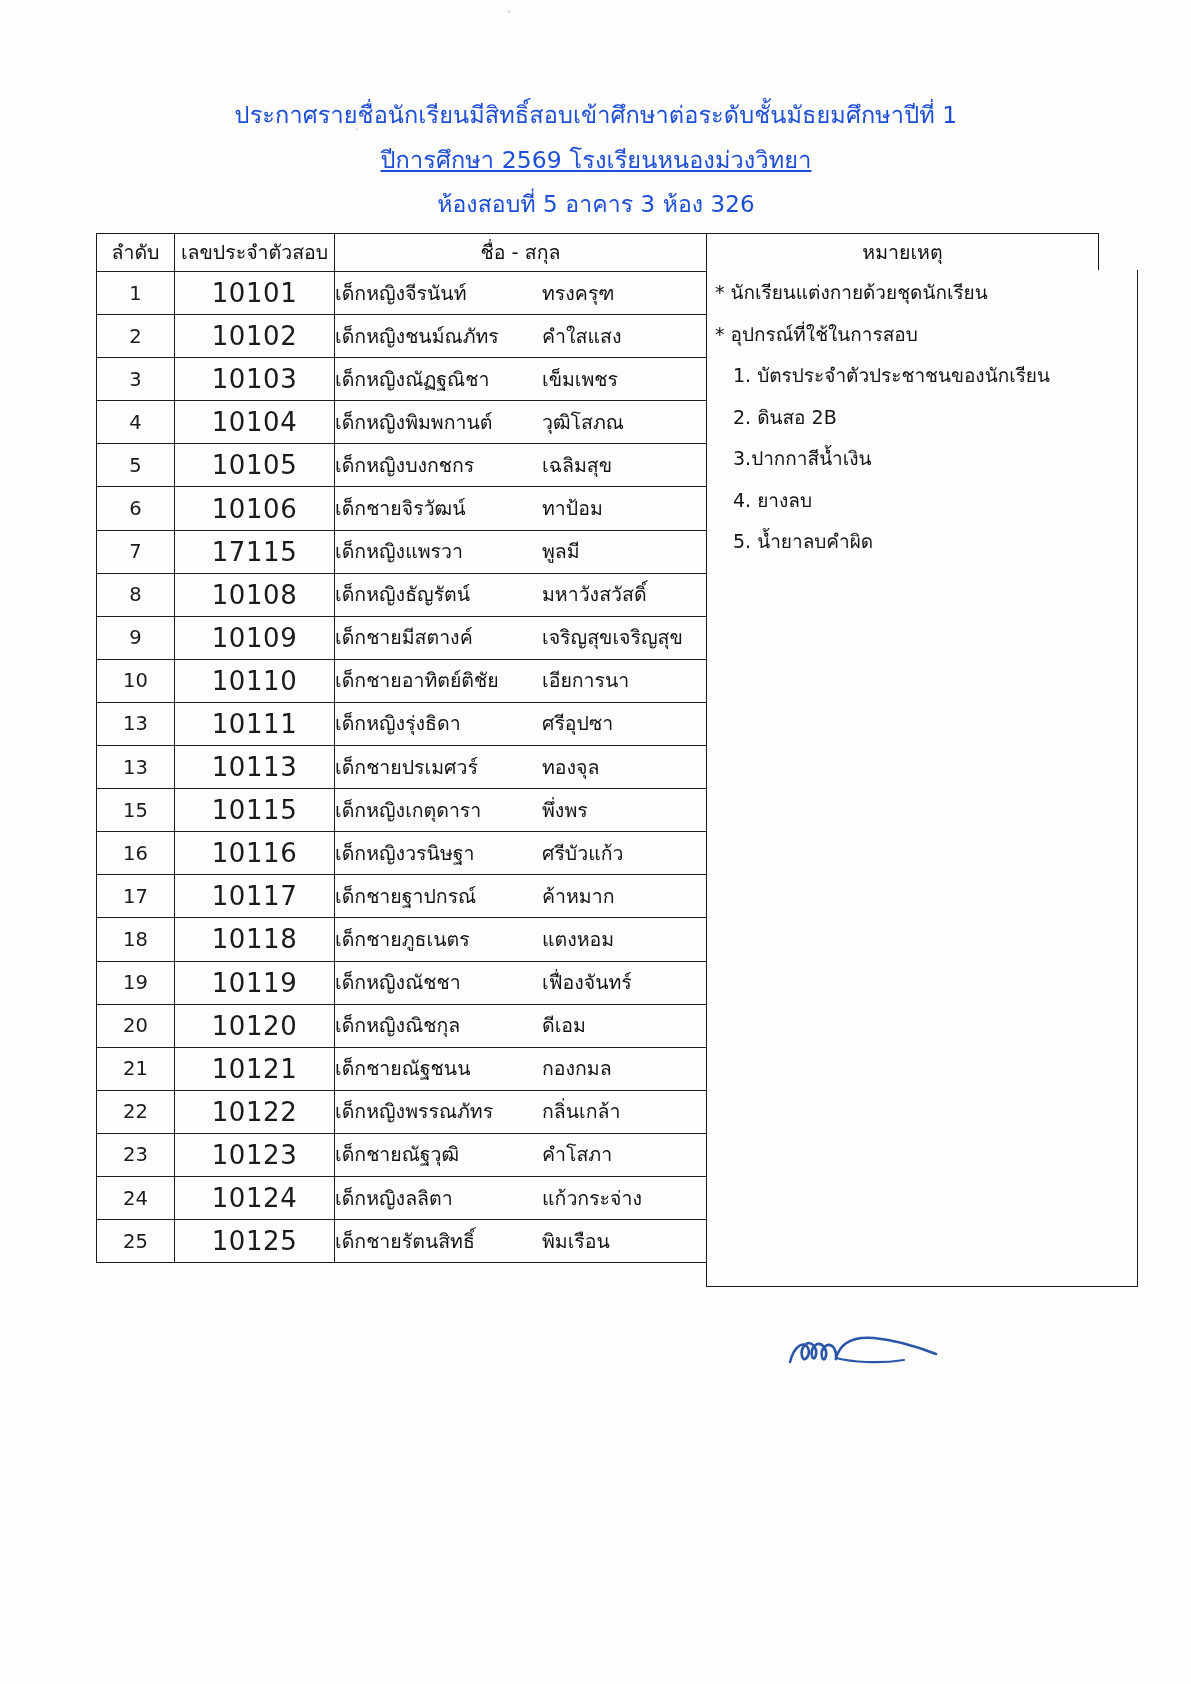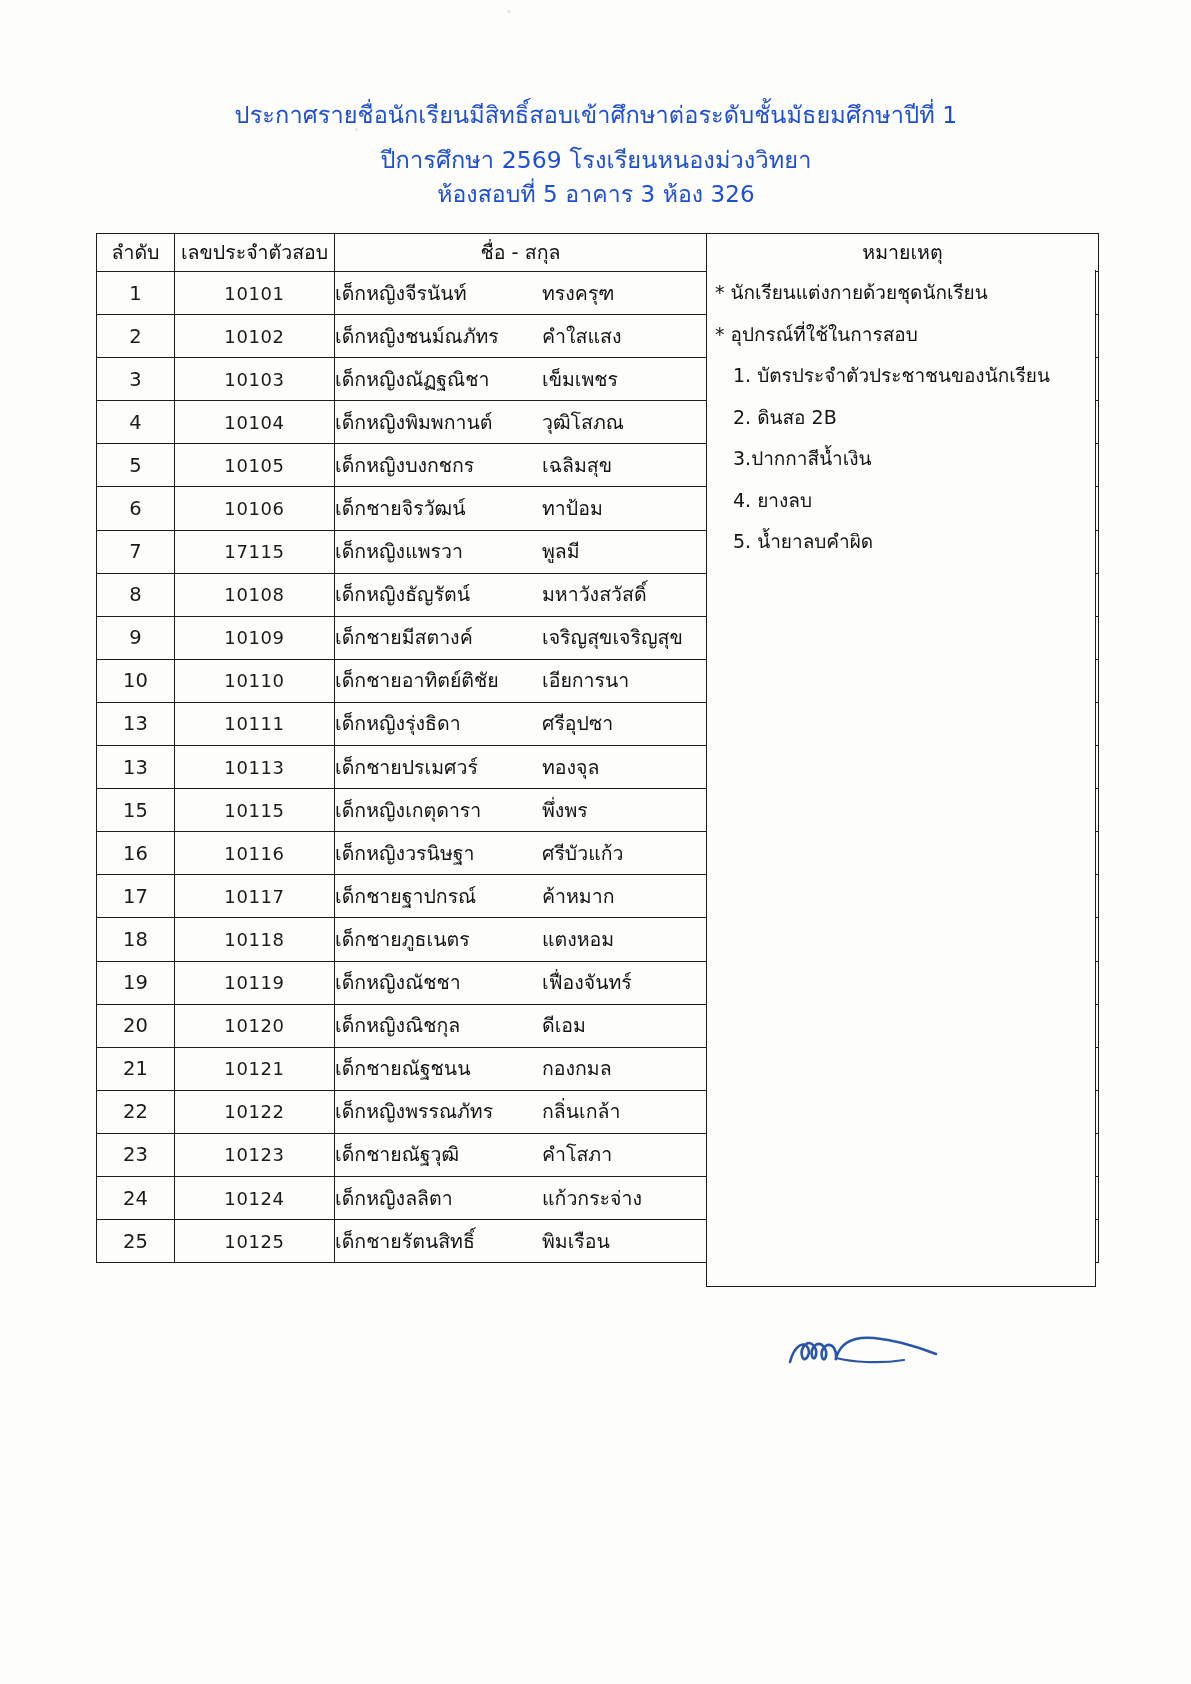--- a/index.html
+++ b/index.html
@@ -48,21 +48,21 @@
   }
   .heading .line {
     display: block;
     font-size: 23.5px;
     line-height: 1.0;
     letter-spacing: .1px;
     color: #1d4ed8;
     white-space: nowrap;
   }
   .heading .line1 { margin-bottom: 21px; }
-  .heading .line2 { margin-bottom: 11px; font-size: 23.5px; }
+  .heading .line2 { margin-bottom: 21px; font-size: 23.5px; text-decoration: underline; }
   .heading .line3 { font-size: 23px; }
 
   
   .tbl-wrap {
     position: absolute;
     left: 96px;
     top: 233px;
     width: 1002px;
   }
   table.main {
@@ -92,21 +92,21 @@
   tbody td {
     height: 42.1px;
   }
   td.no {
     text-align: center;
     font-size: 19.5px;
     color: #1a1a1a;
   }
   td.code {
     text-align: center;
-    font-size: 18px;
+    font-size: 26px;
     letter-spacing: .6px;
     color: #1a1a1a;
   }
   td.name {
     padding-left: 10px;
     font-size: 19.5px;
     color: #141414;
   }
   .name-row {
     display: flex;
@@ -125,21 +125,21 @@
   td.note-cell {
     padding: 0;
     vertical-align: top;
   }
 
   
   .note-overlay {
     position: absolute;
     left: 610px;
     top: 37px;
-    width: 390px;
+    width: 432px;
     height: 1017px;
     background: #fdfdfc;
     border-left: 1.3px solid #1d1d1d;
     border-right: 1.3px solid #1d1d1d;
     border-bottom: 1.3px solid #1d1d1d;
     box-sizing: border-box;
     padding: 13px 6px 0 8px;
   }
   .note-line {
     font-size: 19px;

